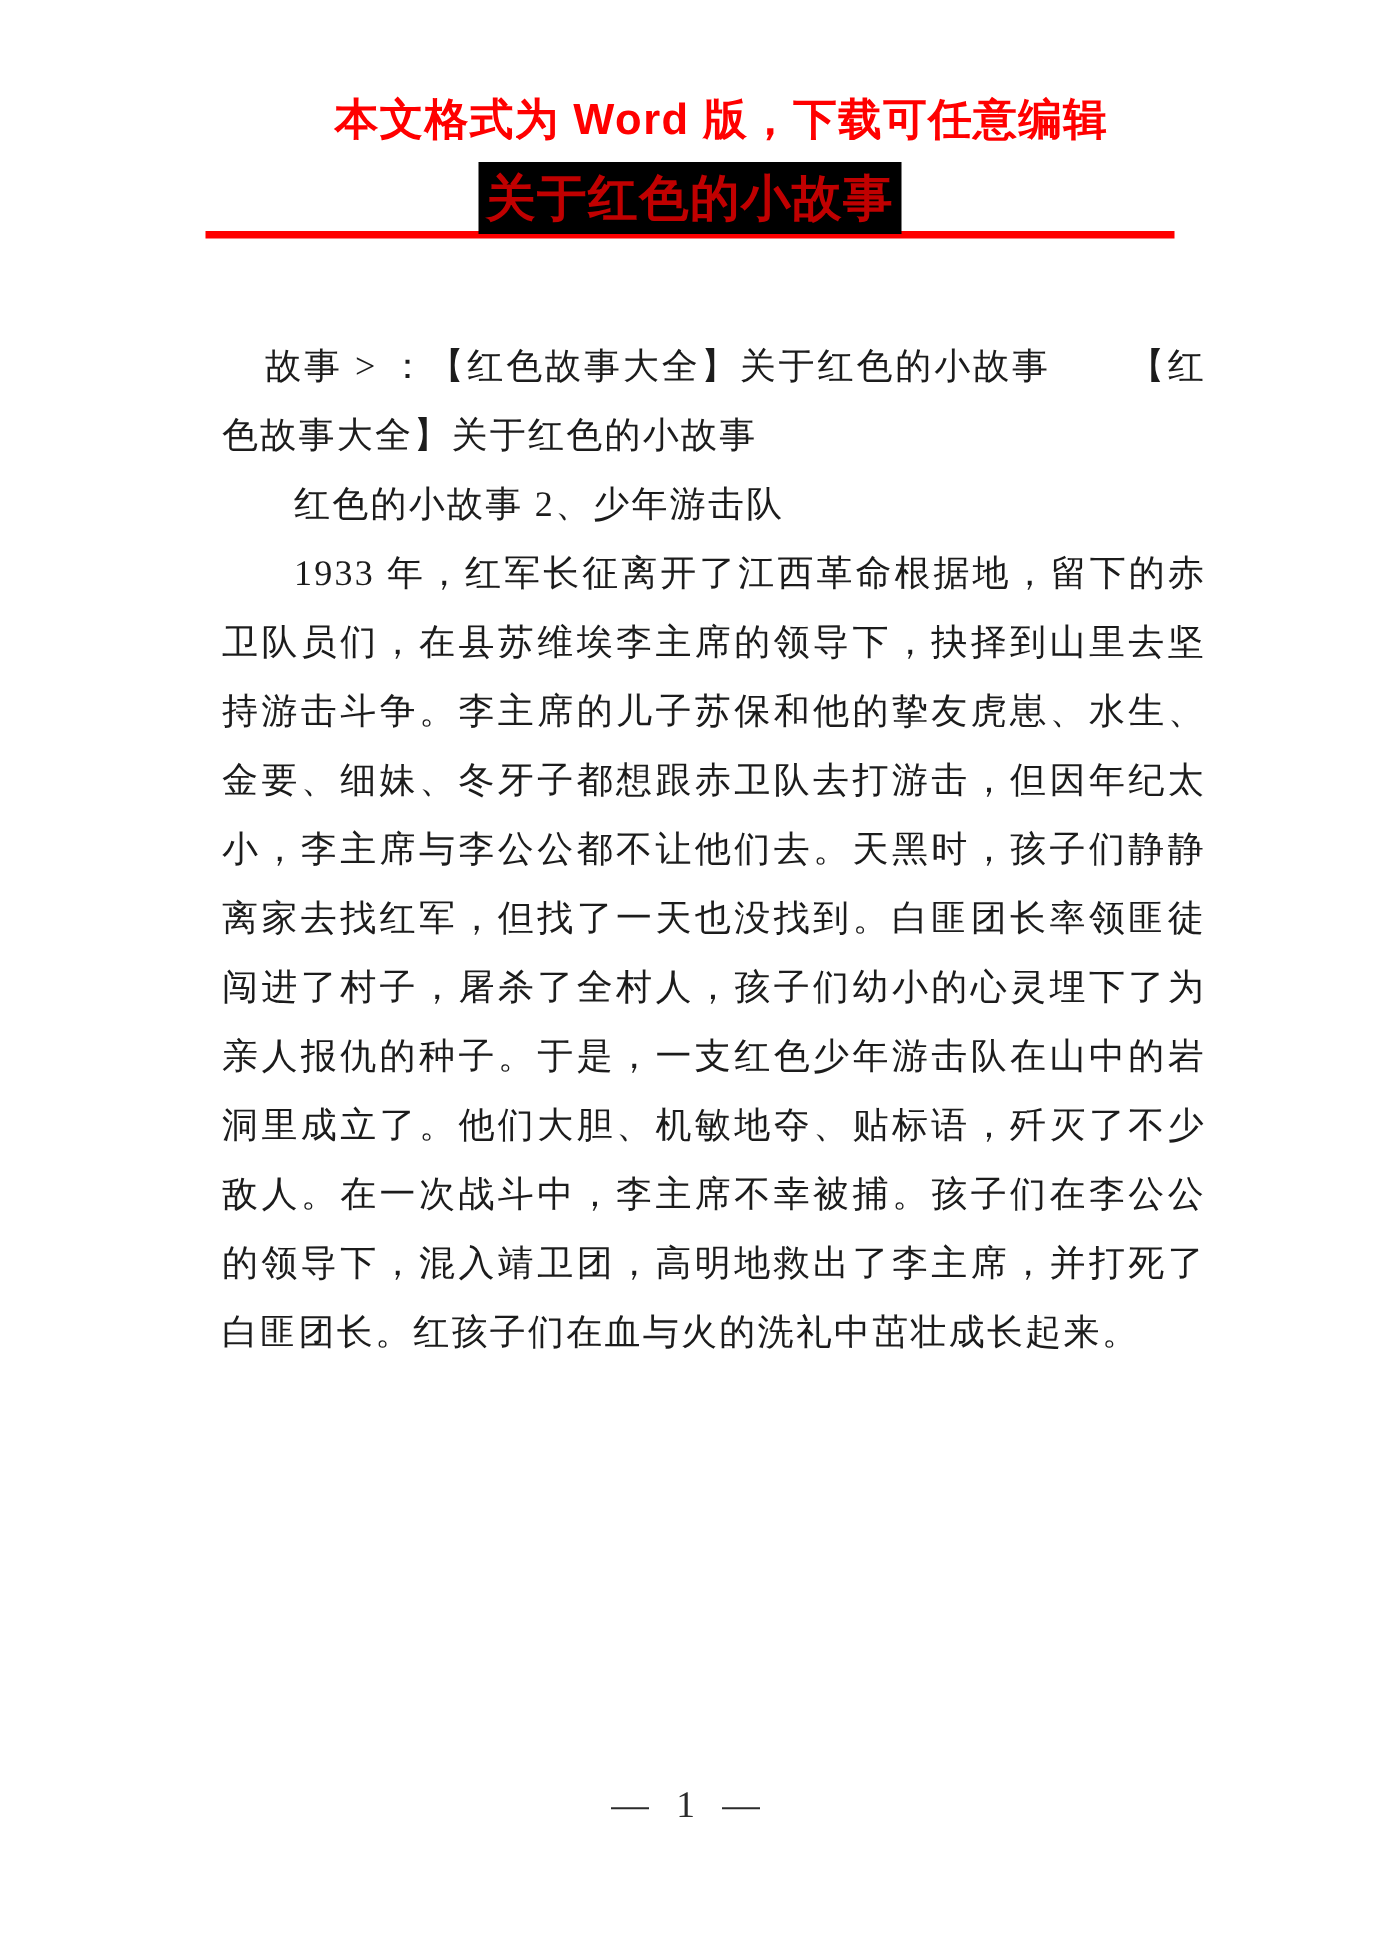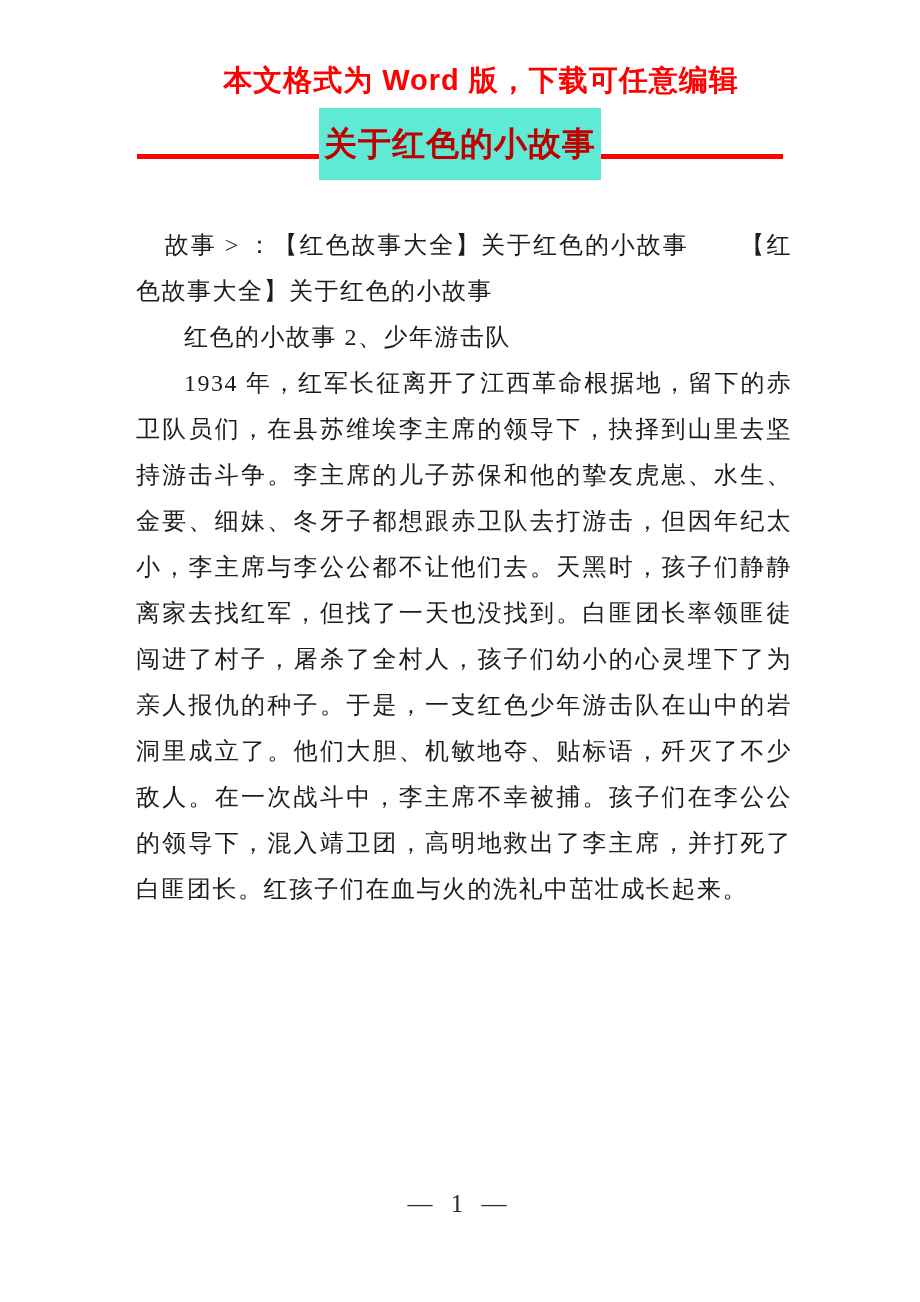--- a/index.html
+++ b/index.html
@@ -27,41 +27,41 @@
     padding-left: 42px;
   }
   .title-row {
     margin-top: 12px;
     text-align: center;
     line-height: 48px;
     height: 48px;
   }
   .doc-title {
     display: inline-block;
-    background: #5eead4;
+    background: #000000;
     color: #c00000;
     font-family: "Liberation Sans", "DejaVu Sans", sans-serif;
     font-weight: bold;
     font-size: 33px;
     line-height: 48px;
-    padding: 12px 5px;
+    padding: 0 5px;
     letter-spacing: 1px;
   }
   .red-rule {
     width: 646px;
     height: 5px;
     background: #ff0000;
     border: none;
     margin: -2px 0 0 137px;
     padding: 0;
   }
   .doc-body {
     position: absolute;
     top: 222px;
-    left: 136px;
+    left: 148px;
     width: 656px;
     color: #1c1c1c;
     font-size: 24px;
     line-height: 46px;
     letter-spacing: 1.5px;
     text-align: justify;
   }
   .doc-body p {
     margin: 0;
     padding: 0;
@@ -89,18 +89,18 @@
 
   <div class="title-row">
     <span class="doc-title">关于红色的小故事</span>
   </div>
 
   <div class="red-rule"></div>
 
   <div class="doc-body">
     <p class="p-indent-1">故事 &gt; ：【红色故事大全】关于红色的小故事　　【红色故事大全】关于红色的小故事</p>
     <p class="p-indent-2">红色的小故事 2、少年游击队</p>
-    <p class="p-indent-2">1934 年，红军长征离开了江西革命根据地，留下的赤卫队员们，在县苏维埃李主席的领导下，抉择到山里去坚持游击斗争。李主席的儿子苏保和他的挚友虎崽、水生、金要、细妹、冬牙子都想跟赤卫队去打游击，但因年纪太小，李主席与李公公都不让他们去。天黑时，孩子们静静离家去找红军，但找了一天也没找到。白匪团长率领匪徒闯进了村子，屠杀了全村人，孩子们幼小的心灵埋下了为亲人报仇的种子。于是，一支红色少年游击队在山中的岩洞里成立了。他们大胆、机敏地夺、贴标语，歼灭了不少敌人。在一次战斗中，李主席不幸被捕。孩子们在李公公的领导下，混入靖卫团，高明地救出了李主席，并打死了白匪团长。红孩子们在血与火的洗礼中茁壮成长起来。</p>
+    <p class="p-indent-2">1933 年，红军长征离开了江西革命根据地，留下的赤卫队员们，在县苏维埃李主席的领导下，抉择到山里去坚持游击斗争。李主席的儿子苏保和他的挚友虎崽、水生、金要、细妹、冬牙子都想跟赤卫队去打游击，但因年纪太小，李主席与李公公都不让他们去。天黑时，孩子们静静离家去找红军，但找了一天也没找到。白匪团长率领匪徒闯进了村子，屠杀了全村人，孩子们幼小的心灵埋下了为亲人报仇的种子。于是，一支红色少年游击队在山中的岩洞里成立了。他们大胆、机敏地夺、贴标语，歼灭了不少敌人。在一次战斗中，李主席不幸被捕。孩子们在李公公的领导下，混入靖卫团，高明地救出了李主席，并打死了白匪团长。红孩子们在血与火的洗礼中茁壮成长起来。</p>
   </div>
 
   <div class="page-footer">— 1 —</div>
 
 </div>
 
 </body></html>

